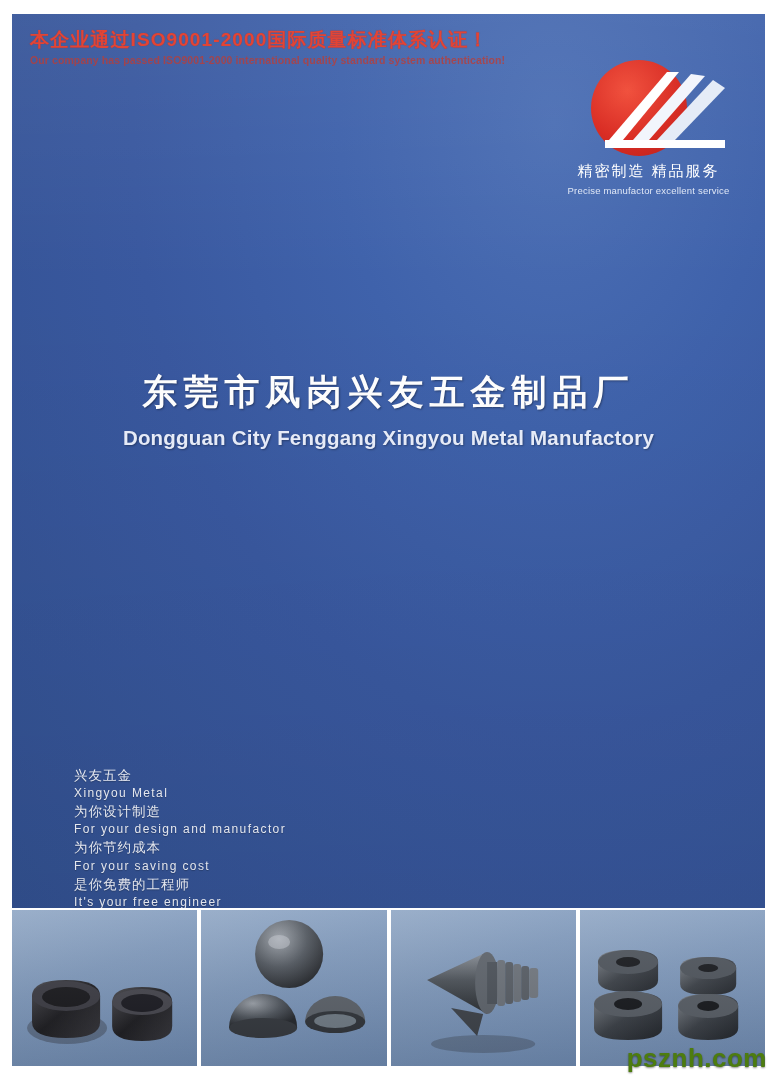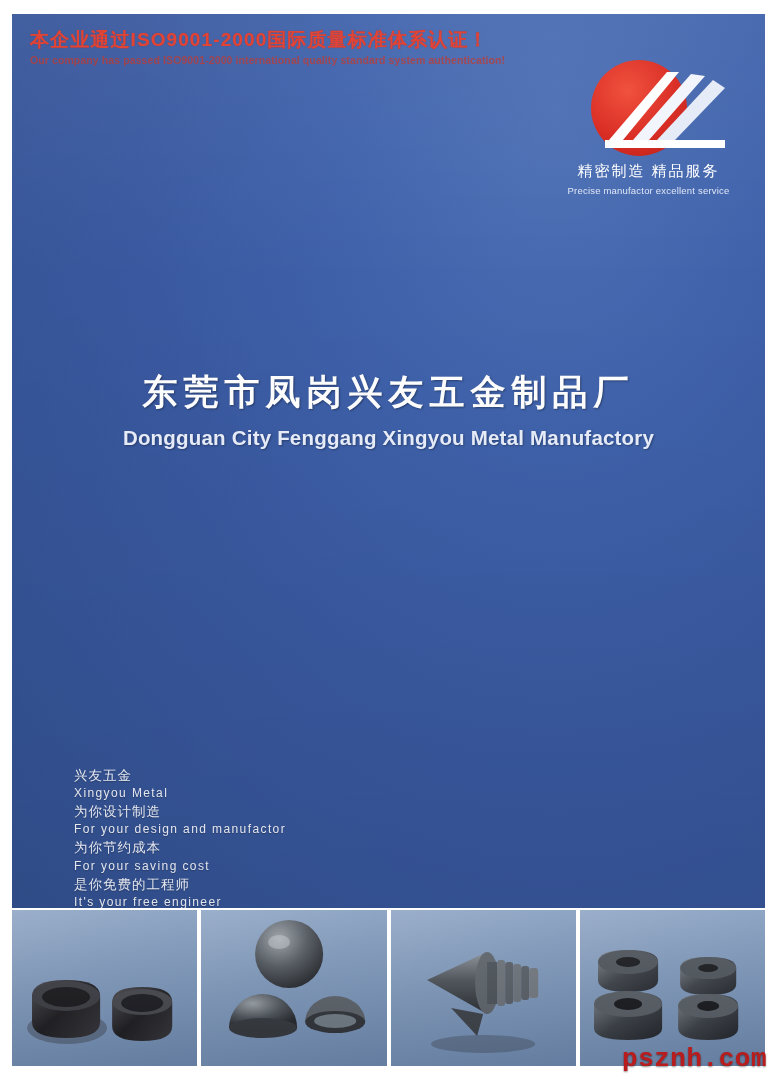--- a/index.html
+++ b/index.html
@@ -177,25 +177,24 @@
     background: linear-gradient(180deg, rgba(255,255,255,0.10), rgba(0,0,0,0.10));
   }
 
   
   .watermark {
     position: absolute;
     right: 10px;
     bottom: 4px;
     font-size: 26px;
     font-weight: bold;
-    color: #b91c1c;
+    color: #4d7c0f;
     letter-spacing: 0.5px;
     text-shadow: 0 1px 2px rgba(0,0,0,0.45);
     z-index: 5;
-    font-family: Liberation Mono, monospace;
   }
 </style>
 </head>
 <body>
 
 <div class="page">
 
   <div class="cover">
 
     <div class="iso-banner">

